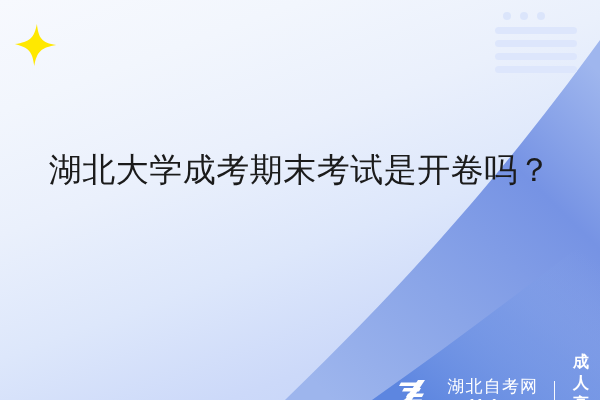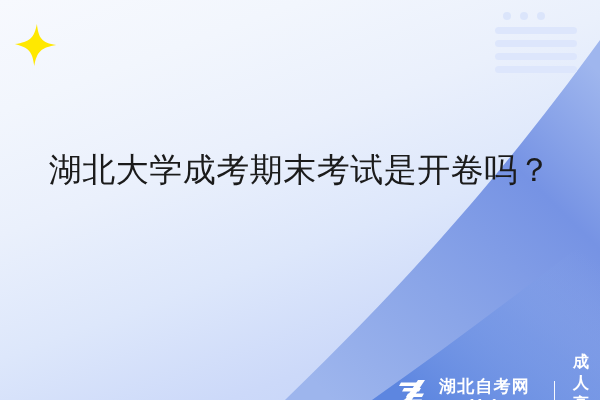--- a/index.html
+++ b/index.html
@@ -102,22 +102,23 @@
   .logo-mark svg { display: block; width: 100%; height: 100%; }
   .logo-words {
     display: flex;
     flex-direction: column;
     justify-content: center;
     line-height: 1;
   }
   .logo-cn {
     color: #ffffff;
     font-size: 17px;
-    font-weight: 700;
+    font-weight: 400;
     letter-spacing: 1.2px;
+    text-align: right;
   }
   .logo-url {
     color: #ffffff;
     font-size: 10.5px;
     font-weight: 700;
     letter-spacing: 0.4px;
     margin-top: 4px;
     font-family: "DejaVu Serif", "Liberation Serif", serif;
   }
   .logo-divider {

